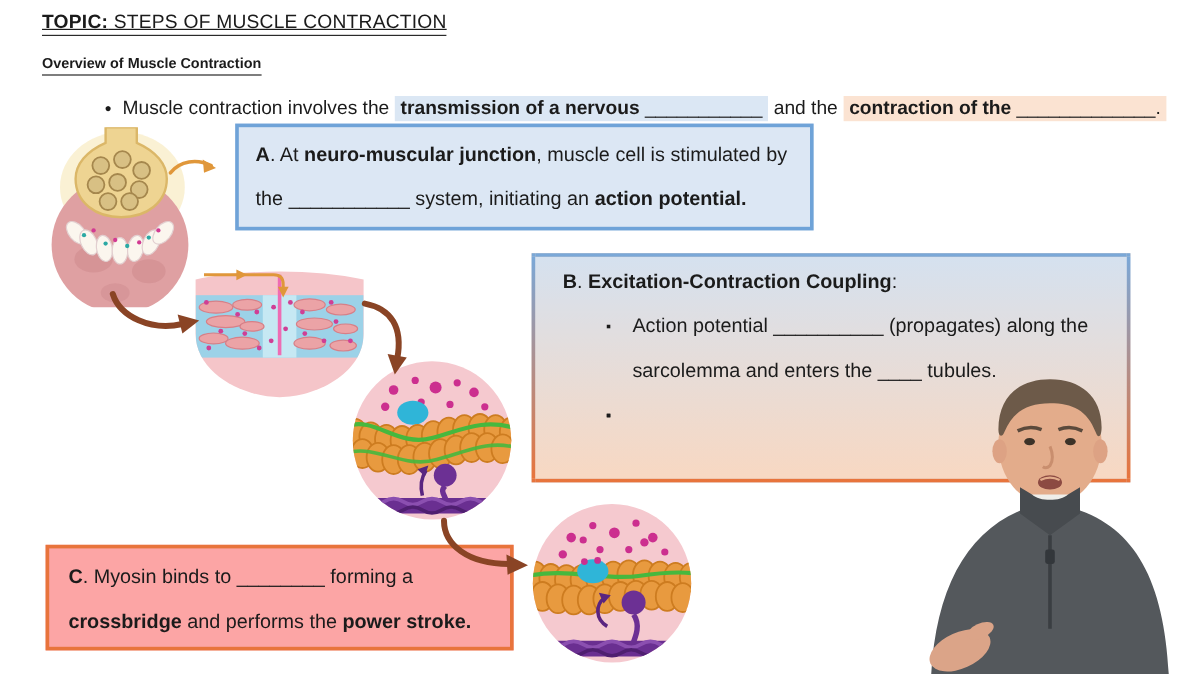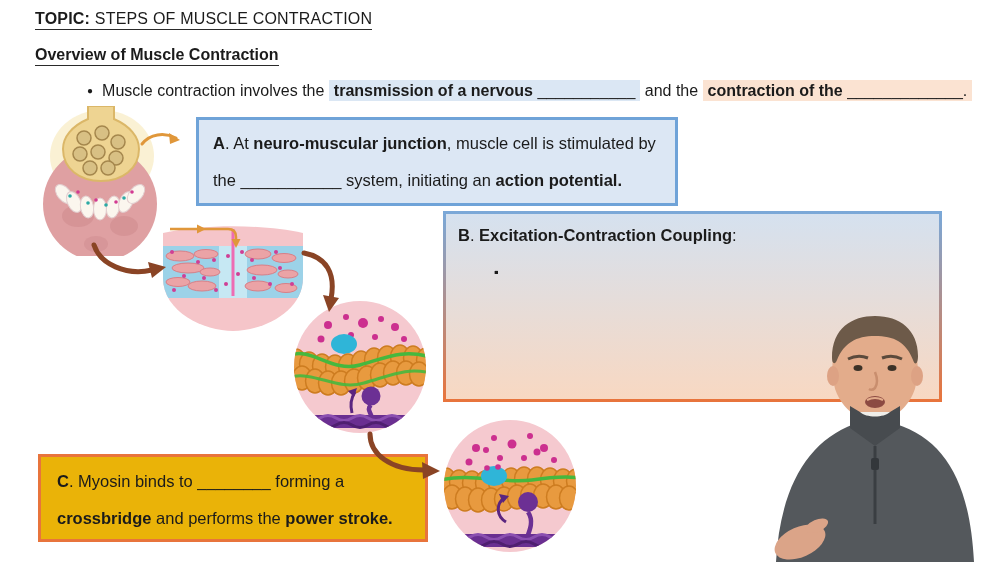--- a/index.html
+++ b/index.html
@@ -5,44 +5,44 @@
   html,body{margin:0;padding:0;}
   body{
     width:1000px;height:562px;background:#ffffff;overflow:hidden;position:relative;
     font-family:"Liberation Sans", sans-serif;color:#1b1b1b;
   }
   .abs{position:absolute;}
   .b{font-weight:bold;}
   .u{border-bottom:1.5px solid #2a2a2a;padding-bottom:2px;}
 
   
-  .topic{left:35px;top:10px;font-size:16px;letter-spacing:.2px;}
-  .overview{left:35px;top:46px;font-size:16px;font-weight:bold;}
+  .topic{left:35px;top:10px;font-size:16px;letter-spacing:.2px;text-decoration:underline;}
+  .overview{left:35px;top:46px;font-size:12px;font-weight:bold;}
   .bullet-line{left:52px;top:82px;font-size:16px;width:958px;white-space:nowrap;margin-left:35px;}
   .dot{font-size:10px;vertical-align:2px;margin-right:9px;}
   .hl-blue{background:#dbe7f4;padding:2px 5px;}
   .hl-peach{background:#fbe3d2;padding:2px 5px;}
 
   
   .box{box-sizing:border-box;font-size:16.5px;line-height:37px;}
   .box-a{
-    left:196px;top:117px;width:482px;height:89px;
+    left:196px;top:103px;width:482px;height:89px;
     background:#dce7f4;border:3px solid #6fa3d8;padding:5px 14px 0 14px;
   }
   .box-b{
     left:443px;top:211px;width:499px;height:191px;
     background:linear-gradient(#d5e1ef,#f8d8c2);
     border:3px solid;border-image:linear-gradient(#7aa8d8,#e8743c) 1;
-    padding:3px 12px 0 12px;z-index:5;
+    padding:3px 12px 0 23px;z-index:5;
   }
   .b-item{padding-left:58px;position:relative;}
   .sq{position:absolute;left:36px;top:0;font-size:12px;}
   .box-c{
     left:38px;top:454px;width:390px;height:88px;
-    background:#eab308;border:3px solid #e8743c;padding:6px 16px 0 16px;z-index:2;
+    background:#fca5a5;border:3px solid #e8743c;padding:6px 16px 0 16px;z-index:2;
   }
   .arrow-layer{z-index:6;}
   .presenter{z-index:50;}
 </style>
 </head>
 <body>
 
 <div class="abs topic">
   <span class="u"><span class="b">TOPIC:</span><span> STEPS OF MUSCLE CONTRACTION</span></span>
 </div>
@@ -271,21 +271,21 @@
 
 <div class="abs box box-a">
   <span class="b">A</span><span>. At </span><span class="b">neuro-muscular junction</span><span>, muscle cell is stimulated by the ___________ system, initiating an </span><span class="b">action potential.</span>
 </div>
 
 <div class="abs box box-b">
   <div>
     <span class="b">B</span><span>. </span><span class="b">Excitation-Contraction Coupling</span><span>:</span>
   </div>
   <div class="b-item">
-    <span class="sq">▪</span>
+    <span class="sq">▪</span><span>Action potential __________ (propagates) along the sarcolemma and enters the ____ tubules.</span>
   </div>
   <div class="b-item">
     <span class="sq">▪</span>
   </div>
   <div class="b-item">
     <span class="sq">▪</span>
   </div>
 </div>
 
 <div class="abs box box-c">

